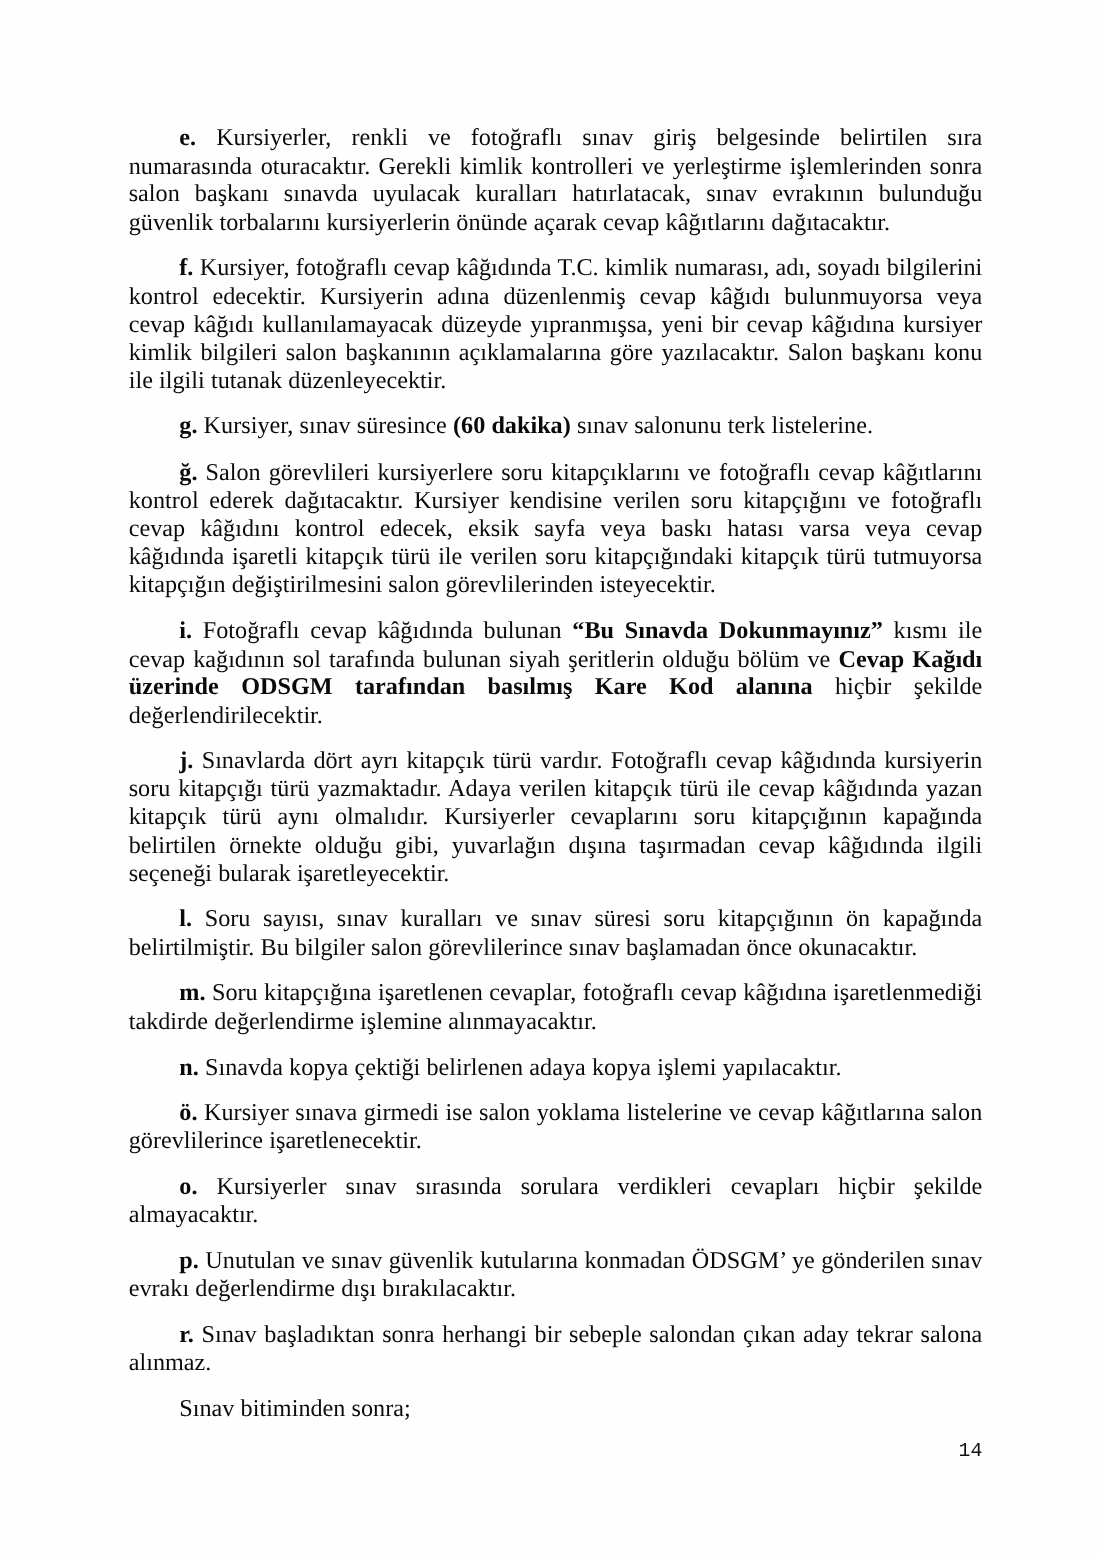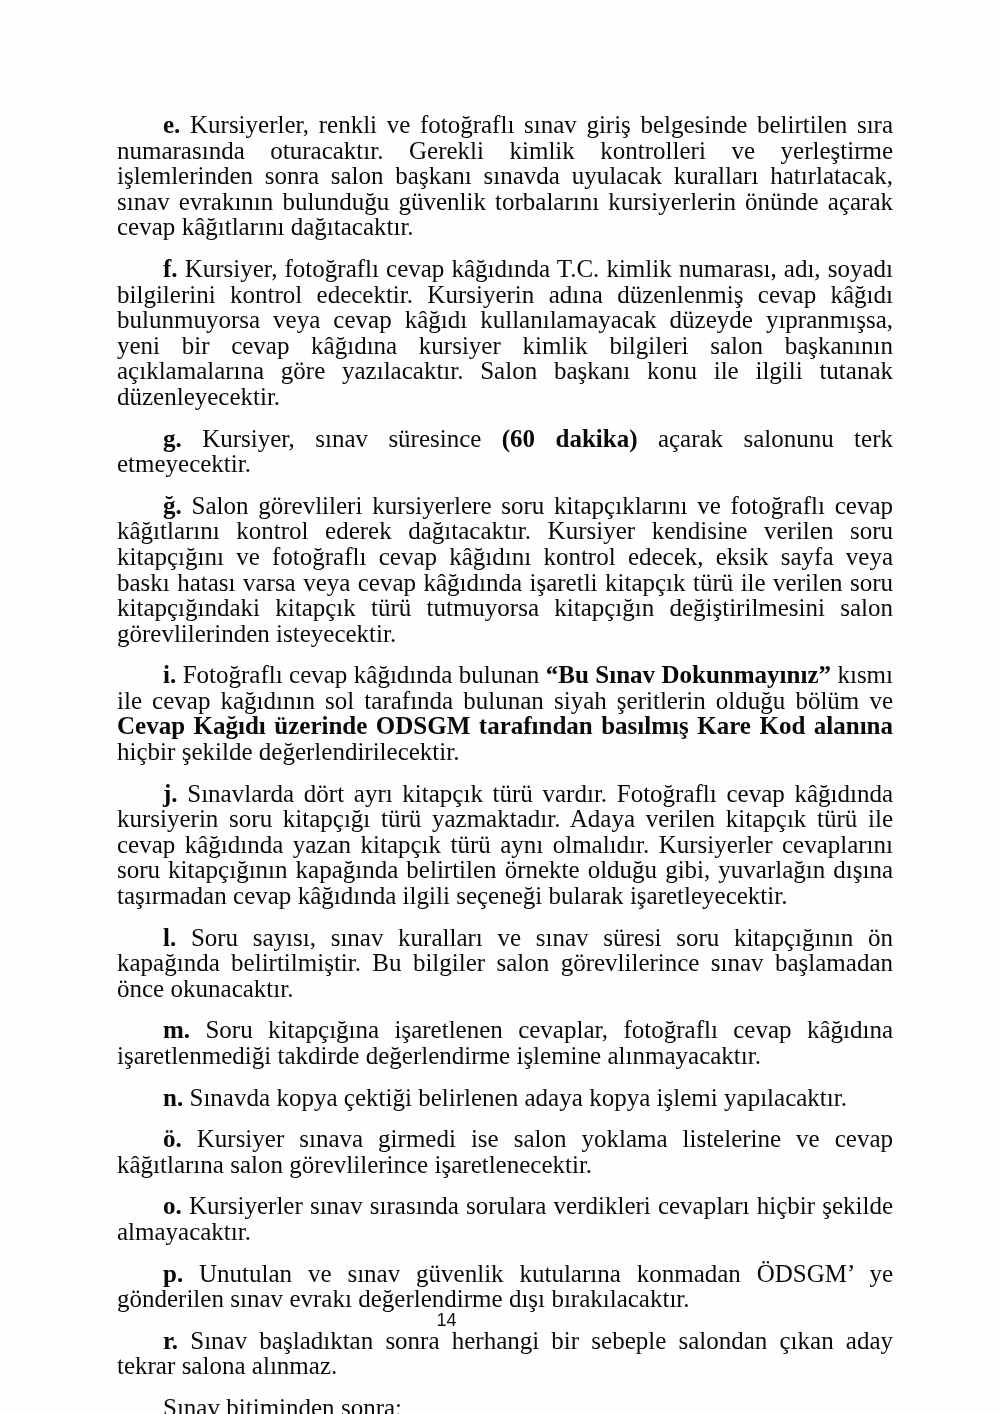--- a/index.html
+++ b/index.html
@@ -23,21 +23,21 @@
     box-sizing: border-box;
   }
   .content {
     position: absolute;
     left: 117px;
     top: 112px;
     width: 776px;
   }
   p.para {
     margin: 0 0 16px 0;
-    font-size: 25px;
+    font-size: 22px;
     line-height: 25.6px;
     text-align: justify;
     text-justify: inter-word;
     text-indent: 46px;
     hyphens: none;
     word-spacing: 0.1px;
   }
   p.para:last-child {
     margin-bottom: 0;
   }
@@ -46,37 +46,37 @@
   }
   .b {
     font-weight: bold;
     margin-top: 12px;
   }
   .page-number {
     position: absolute;
     left: 0;
     top: 1310px;
     width: 893px;
-    text-align: center;
-    font-family: Liberation Sans, sans-serif;
+    text-align: right;
+    font-family: Liberation Mono, monospace;
     font-size: 18px;
     color: #111111;
   }
 </style>
 </head>
 <body>
 
 <div class="page">
 
   <div class="content">
       <p class="para"><span class="marker">e.</span><span> Kursiyerler, renkli ve fotoğraflı sınav giriş belgesinde belirtilen sıra numarasında oturacaktır. Gerekli kimlik kontrolleri ve yerleştirme işlemlerinden sonra salon başkanı sınavda uyulacak kuralları hatırlatacak, sınav evrakının bulunduğu güvenlik torbalarını kursiyerlerin önünde açarak cevap kâğıtlarını dağıtacaktır.</span></p>
       <p class="para"><span class="marker">f.</span><span> Kursiyer, fotoğraflı cevap kâğıdında T.C. kimlik numarası, adı, soyadı bilgilerini kontrol edecektir. Kursiyerin adına düzenlenmiş cevap kâğıdı bulunmuyorsa veya cevap kâğıdı kullanılamayacak düzeyde yıpranmışsa, yeni bir cevap kâğıdına kursiyer kimlik bilgileri salon başkanının açıklamalarına göre yazılacaktır. Salon başkanı konu ile ilgili tutanak düzenleyecektir.</span></p>
-      <p class="para"><span class="marker">g.</span><span> Kursiyer, sınav süresince </span><span class="b">(60 dakika)</span><span>  açarak salonunu terk etmeyecektir.</span></p>
+      <p class="para"><span class="marker">g.</span><span> Kursiyer, sınav süresince </span><span class="b">(60 dakika)</span><span>  sınav salonunu terk listelerine.</span></p>
       <p class="para"><span class="marker">ğ.</span><span> Salon görevlileri kursiyerlere soru kitapçıklarını ve fotoğraflı cevap kâğıtlarını kontrol ederek dağıtacaktır. Kursiyer kendisine verilen soru kitapçığını ve fotoğraflı cevap kâğıdını kontrol edecek, eksik sayfa veya baskı hatası varsa veya cevap kâğıdında işaretli kitapçık türü ile verilen soru kitapçığındaki kitapçık türü tutmuyorsa kitapçığın değiştirilmesini salon görevlilerinden isteyecektir.</span></p>
-      <p class="para"><span class="marker">i.</span><span> Fotoğraflı cevap kâğıdında bulunan </span><span class="b">“Bu Sınav Dokunmayınız”</span><span> kısmı ile cevap kağıdının sol tarafında bulunan siyah şeritlerin olduğu bölüm ve </span><span class="b">Cevap Kağıdı üzerinde ODSGM tarafından basılmış Kare Kod alanına</span><span> hiçbir şekilde değerlendirilecektir.</span></p>
+      <p class="para"><span class="marker">i.</span><span> Fotoğraflı cevap kâğıdında bulunan </span><span class="b">“Bu Sınavda Dokunmayınız”</span><span> kısmı ile cevap kağıdının sol tarafında bulunan siyah şeritlerin olduğu bölüm ve </span><span class="b">Cevap Kağıdı üzerinde ODSGM tarafından basılmış Kare Kod alanına</span><span> hiçbir şekilde değerlendirilecektir.</span></p>
       <p class="para"><span class="marker">j.</span><span> Sınavlarda dört ayrı kitapçık türü vardır. Fotoğraflı cevap kâğıdında kursiyerin soru kitapçığı türü yazmaktadır. Adaya verilen kitapçık türü ile cevap kâğıdında yazan kitapçık türü aynı olmalıdır. Kursiyerler cevaplarını soru kitapçığının kapağında belirtilen örnekte olduğu gibi, yuvarlağın dışına taşırmadan cevap kâğıdında ilgili seçeneği bularak işaretleyecektir.</span></p>
       <p class="para"><span class="marker">l.</span><span> Soru sayısı, sınav kuralları ve sınav süresi soru kitapçığının ön kapağında belirtilmiştir. Bu bilgiler salon görevlilerince sınav başlamadan önce okunacaktır.</span></p>
       <p class="para"><span class="marker">m.</span><span> Soru kitapçığına işaretlenen cevaplar, fotoğraflı cevap kâğıdına işaretlenmediği takdirde değerlendirme işlemine alınmayacaktır.</span></p>
       <p class="para"><span class="marker">n.</span><span> Sınavda kopya çektiği belirlenen adaya kopya işlemi yapılacaktır.</span></p>
       <p class="para"><span class="marker">ö.</span><span> Kursiyer sınava girmedi ise salon yoklama listelerine ve cevap kâğıtlarına salon görevlilerince işaretlenecektir.</span></p>
       <p class="para"><span class="marker">o.</span><span> Kursiyerler sınav sırasında sorulara verdikleri cevapları hiçbir şekilde almayacaktır.</span></p>
       <p class="para"><span class="marker">p.</span><span> Unutulan ve sınav güvenlik kutularına konmadan ÖDSGM’ ye gönderilen sınav evrakı değerlendirme dışı bırakılacaktır.</span></p>
       <p class="para"><span class="marker">r.</span><span> Sınav başladıktan sonra herhangi bir sebeple salondan çıkan aday tekrar salona alınmaz.</span></p>
       <p class="para"><span>Sınav bitiminden sonra;</span></p>
     </div>

